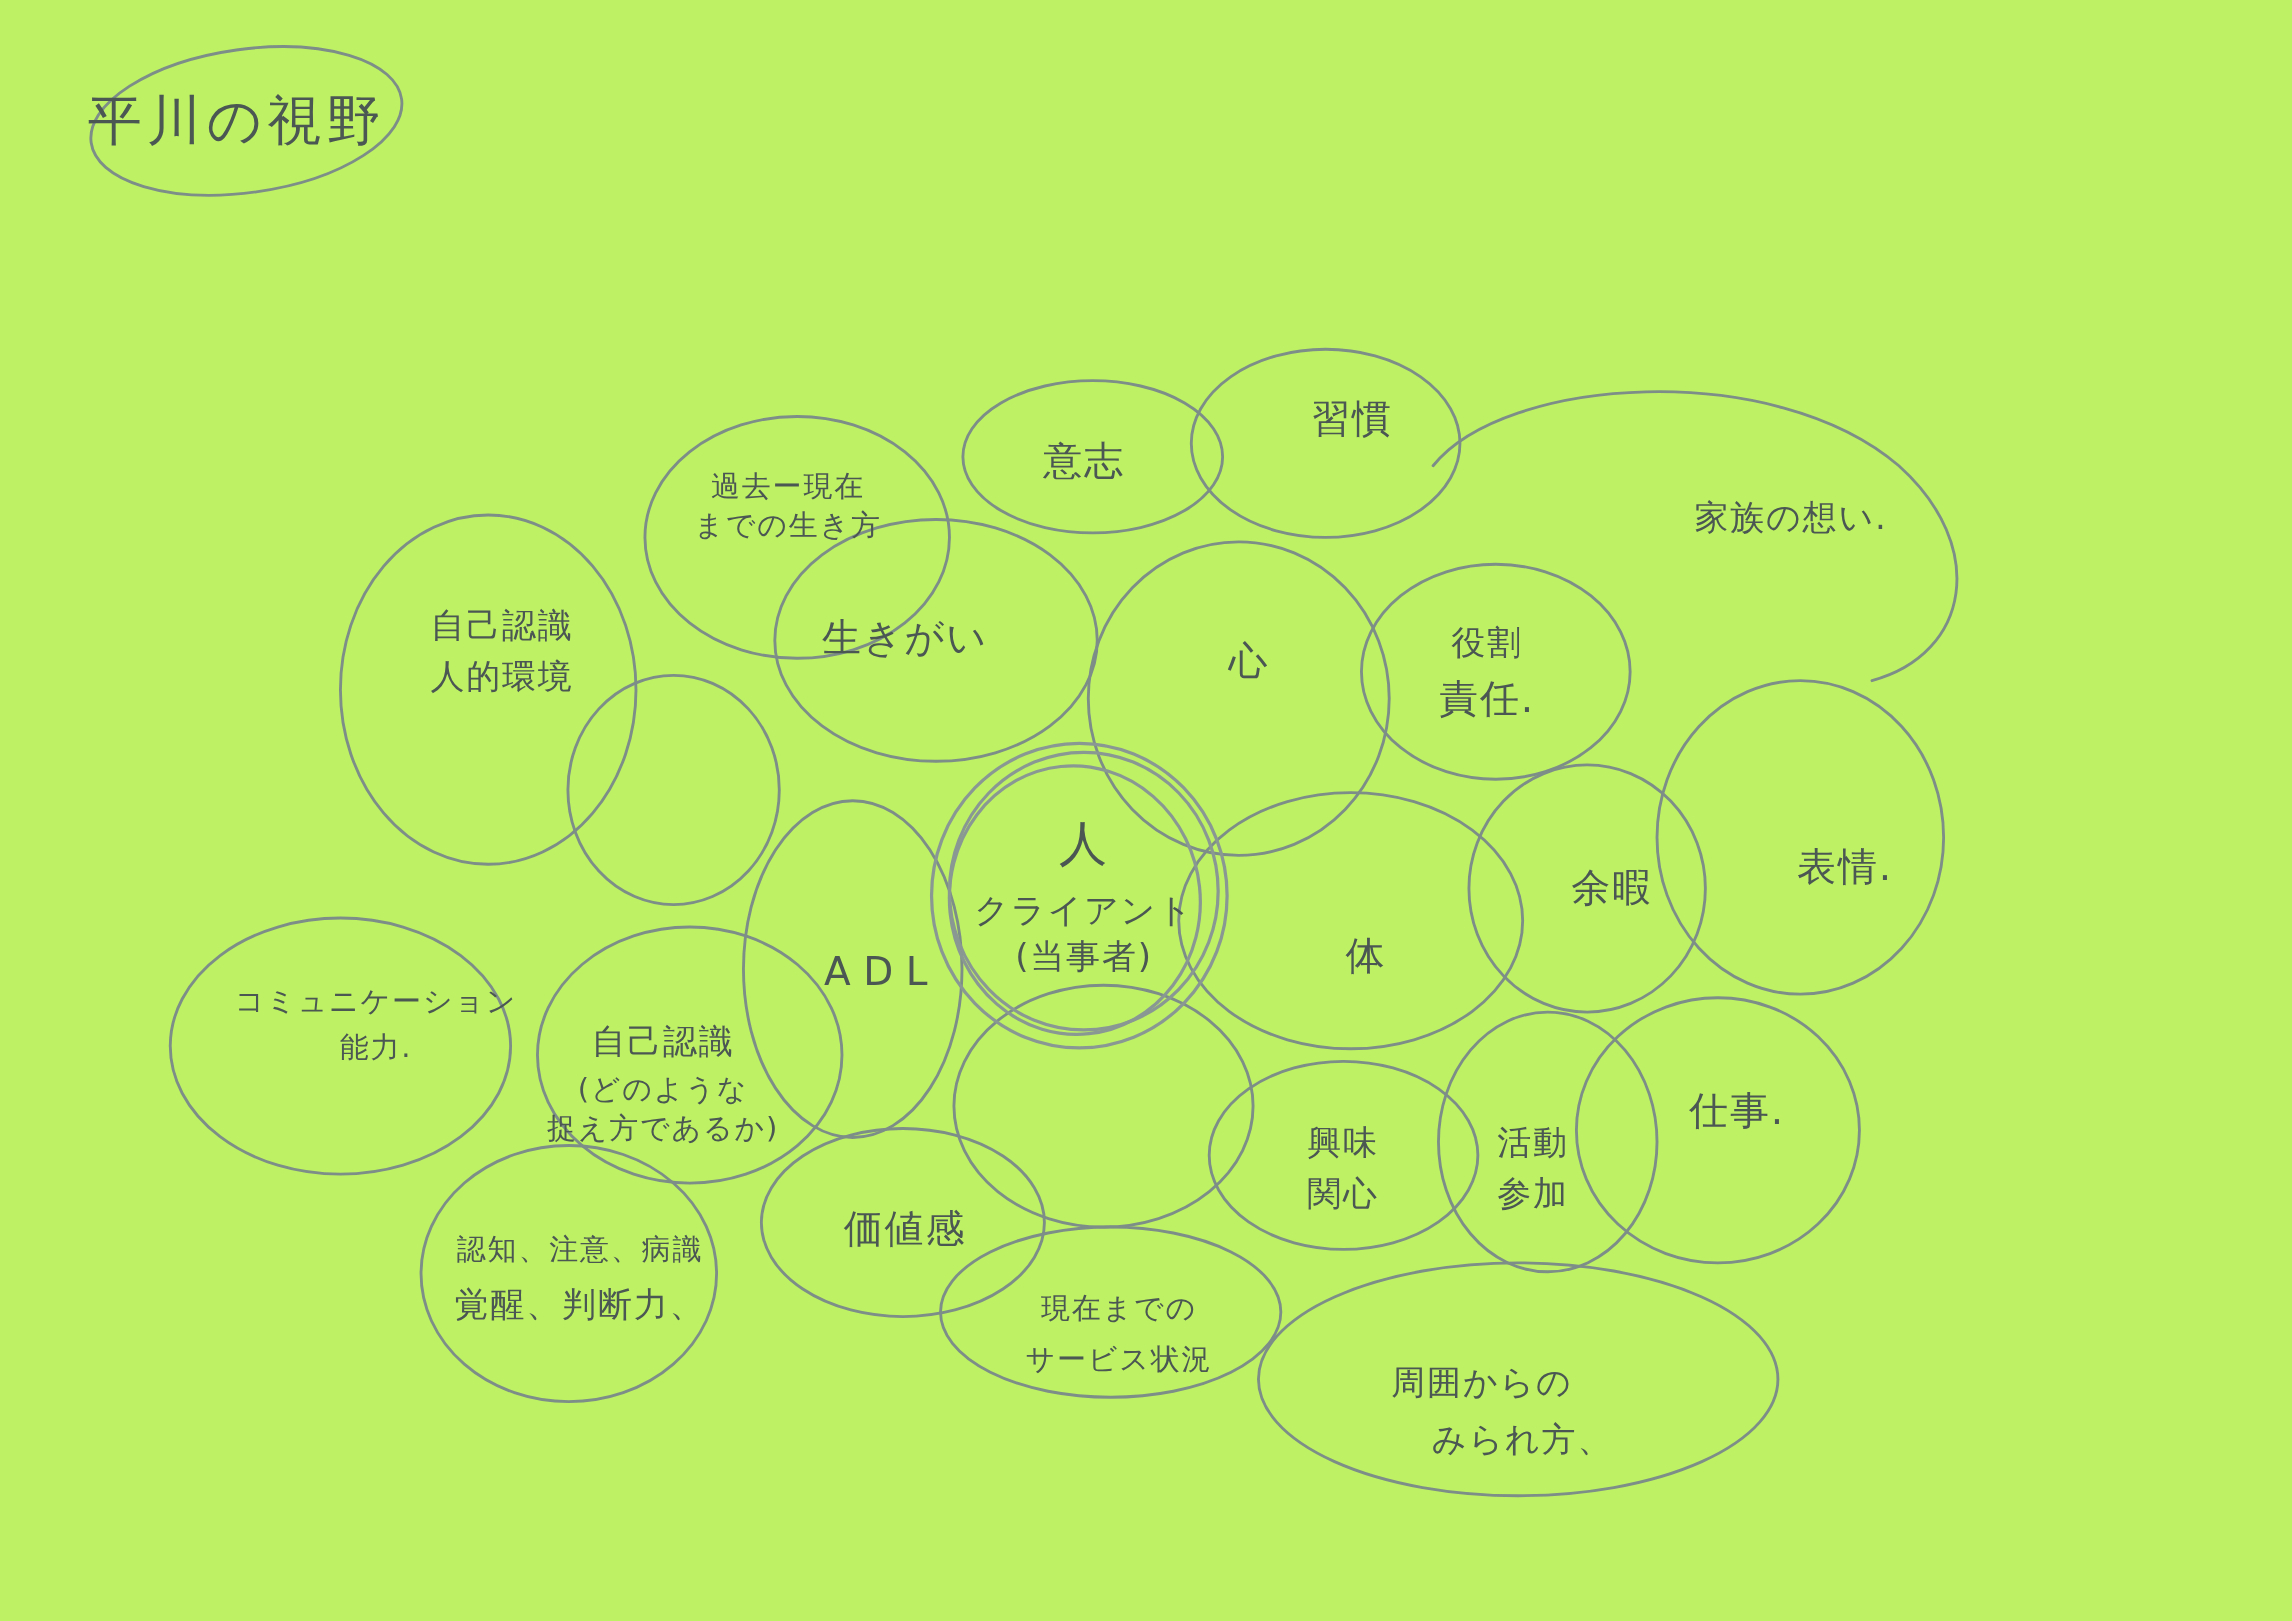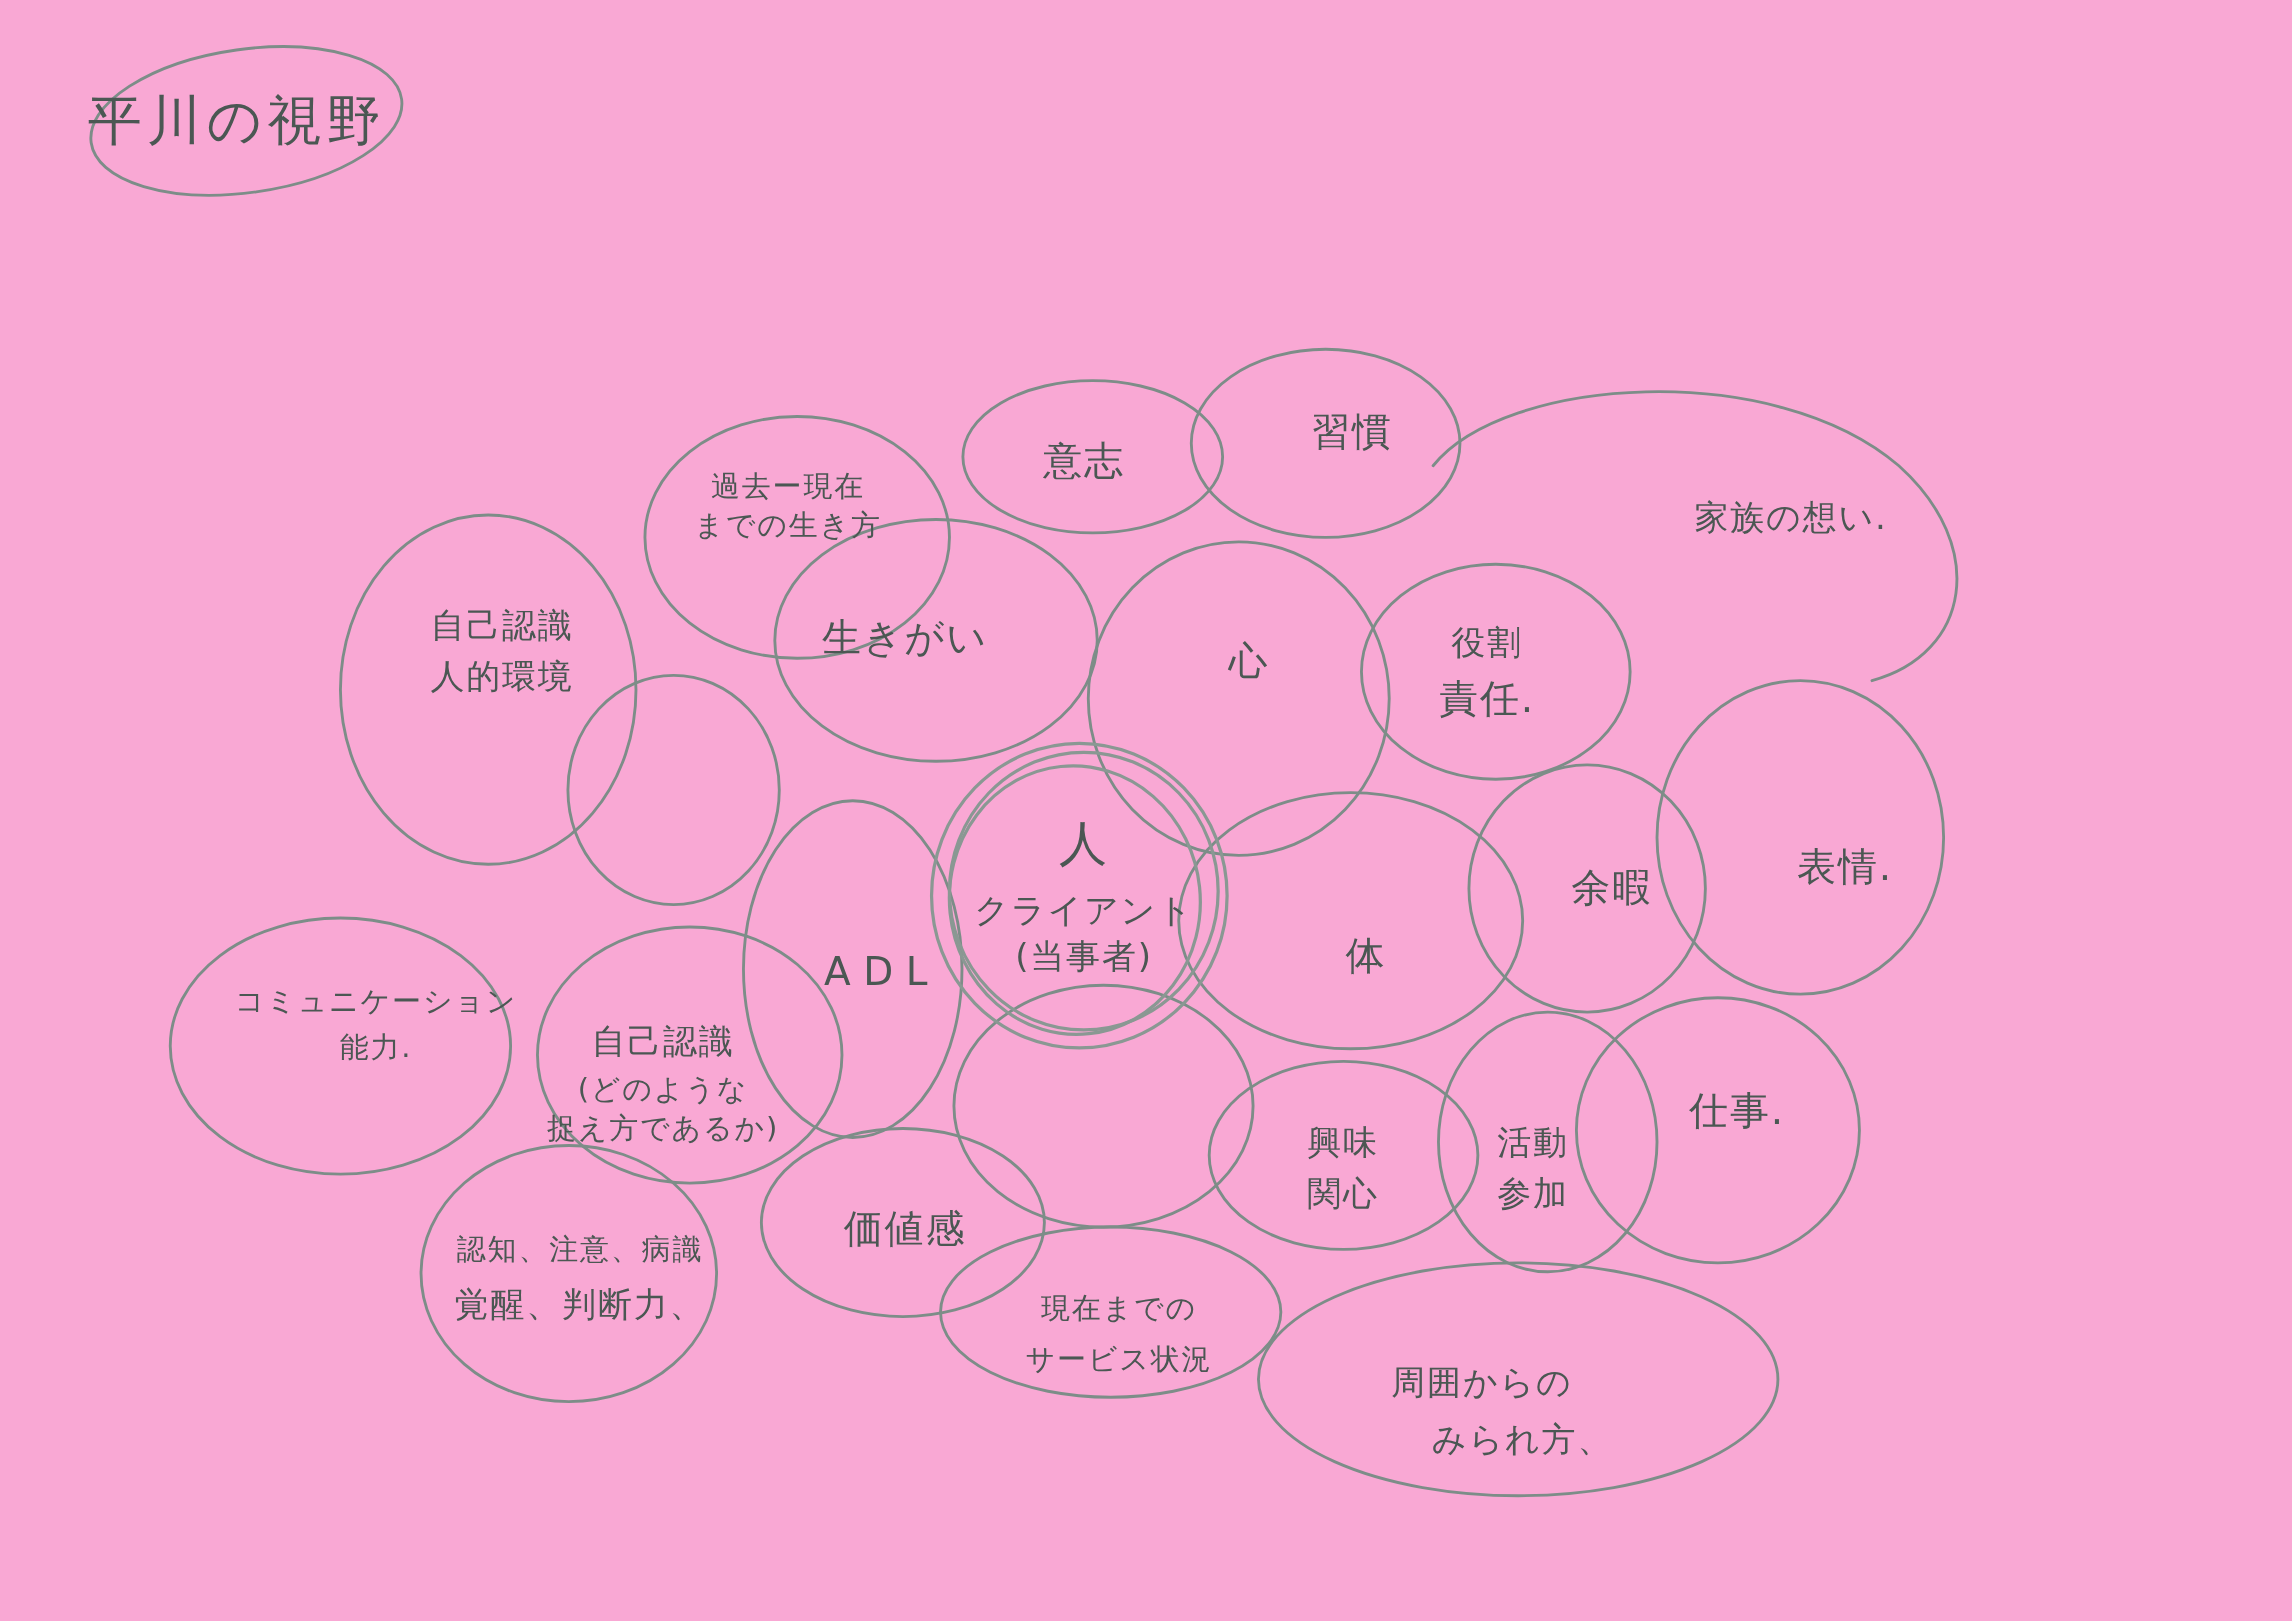--- a/index.html
+++ b/index.html
@@ -1,18 +1,18 @@
 <!DOCTYPE html>
 <html style="font-size:14.3px"><head>
 <meta charset="utf-8">
 <style>
   html, body { margin:0; padding:0; background:#ffffff; }
   #canvas {
     position:relative; width:2293px; height:1622px; overflow:hidden;
-    background:#f9a8d4;
+    background:#bef264;
     font-family: "DejaVu Sans", sans-serif;
     color:#4a5a55;
   }
   svg.lines { position:absolute; left:0; top:0; width:2293px; height:1622px; }
   svg.lines ellipse, svg.lines path {
     fill:none; stroke:#7d8d88; stroke-width:3.2; stroke-linecap:round;
   }
   svg.lines .center-ring { stroke:#8a9893; stroke-width:3.6; }
   .label {
     position:absolute; text-align:center; white-space:nowrap;
@@ -88,21 +88,21 @@
     <span class="line">ADL</span>
   </div>
 
   <div class="label xs" style="left:788px; top:506px;">
     <span class="line">過去ー現在</span>
     <span class="line">までの生き方</span>
   </div>
   <div class="label med" style="left:1084px; top:461px;">
     <span class="line">意志</span>
   </div>
-  <div class="label med" style="left:1352px; top:432px;">
+  <div class="label med" style="left:1352px; top:419px;">
     <span class="line">習慣</span>
   </div>
   <div class="label sm" style="left:1791px; top:518px;">
     <span class="line">家族の想い.</span>
   </div>
   <div class="label sm" style="left:502px; top:652px;">
     <span class="line" style="margin-bottom:5.4px;">自己認識</span>
     <span class="line">人的環境</span>
   </div>
   <div class="label sm" style="left:1487px; top:673px;">

